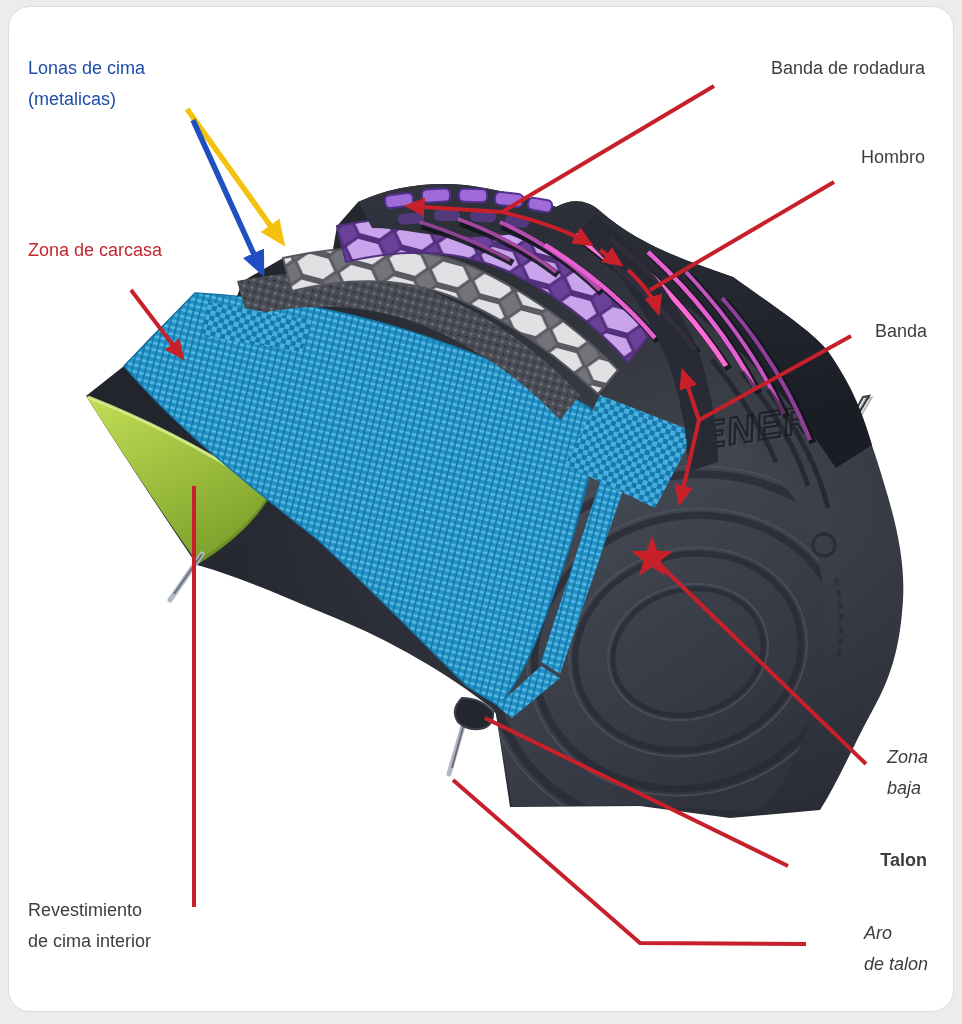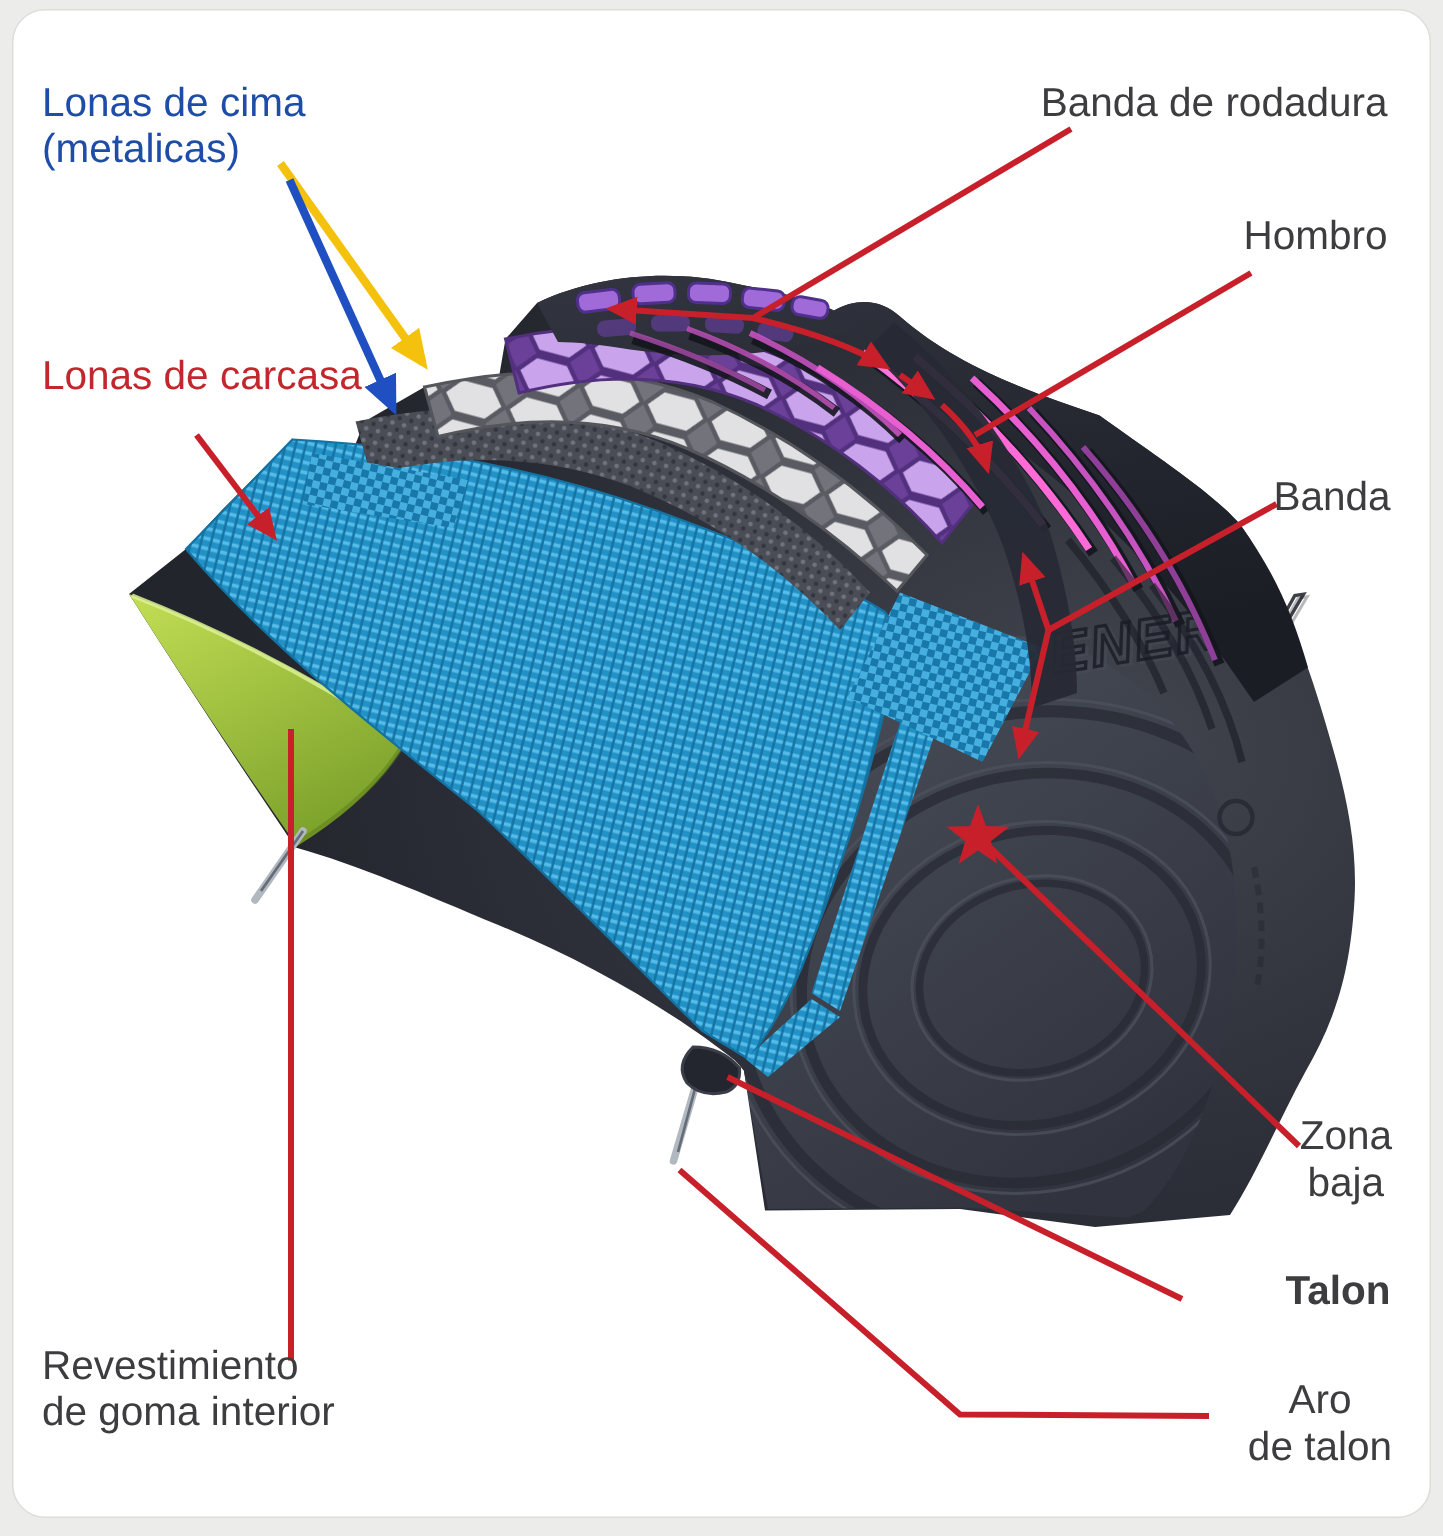--- a/index.html
+++ b/index.html
@@ -1,20 +1,20 @@
 <!DOCTYPE html>
 <html><head>
 <meta charset="utf-8">
 <style>
   html,body{margin:0;padding:0;width:962px;height:1024px;background:#ececea;font-family:"Liberation Sans",sans-serif;}
   .card{position:absolute;left:8px;top:6px;width:944px;height:1004px;background:#ffffff;border-radius:22px;border:1px solid #ddddda;}
   .stage{position:absolute;left:0;top:0;width:962px;height:1024px;}
   svg{position:absolute;left:0;top:0;}
-  .lbl{position:absolute;font-size:27px;line-height:31px;color:#3d3d3f;white-space:nowrap;}
-  .lbl.right{text-align:center;}
+  .lbl{position:absolute;font-size:18px;line-height:31px;color:#3d3d3f;white-space:nowrap;}
+  .lbl.right{text-align:left;font-style:italic;}
   .blue{color:#1e4da8;}
   .red{color:#c1272d;}
 </style>
 </head>
 <body>
 
 <div class="card"></div>
 <div class="stage">
 
 <svg width="962" height="1024" viewBox="0 0 962 1024">
@@ -246,34 +246,34 @@
   <div>Lonas de cima</div>
   <div>(metalicas)</div>
 </div>
 <div class="lbl" style="right:37px;top:53px;">
   <div>Banda de rodadura</div>
 </div>
 <div class="lbl" style="right:37px;top:142px;">
   <div>Hombro</div>
 </div>
 <div class="lbl red" style="left:28px;top:235px;">
-  <div>Lonas de carcasa</div>
+  <div>Zona de carcasa</div>
 </div>
 <div class="lbl" style="right:35px;top:316px;">
   <div>Banda</div>
 </div>
 <div class="lbl right" style="right:34px;top:742px;">
   <div>Zona</div>
   <div>baja</div>
 </div>
 <div class="lbl" style="right:35px;top:845px;font-weight:bold;">
   <div>Talon</div>
 </div>
 <div class="lbl right" style="right:34px;top:918px;">
   <div>Aro</div>
   <div>de talon</div>
 </div>
 <div class="lbl" style="left:28px;top:895px;">
   <div>Revestimiento</div>
-  <div>de goma interior</div>
+  <div>de cima interior</div>
 </div>
 
 </div>
 
 </body></html>

